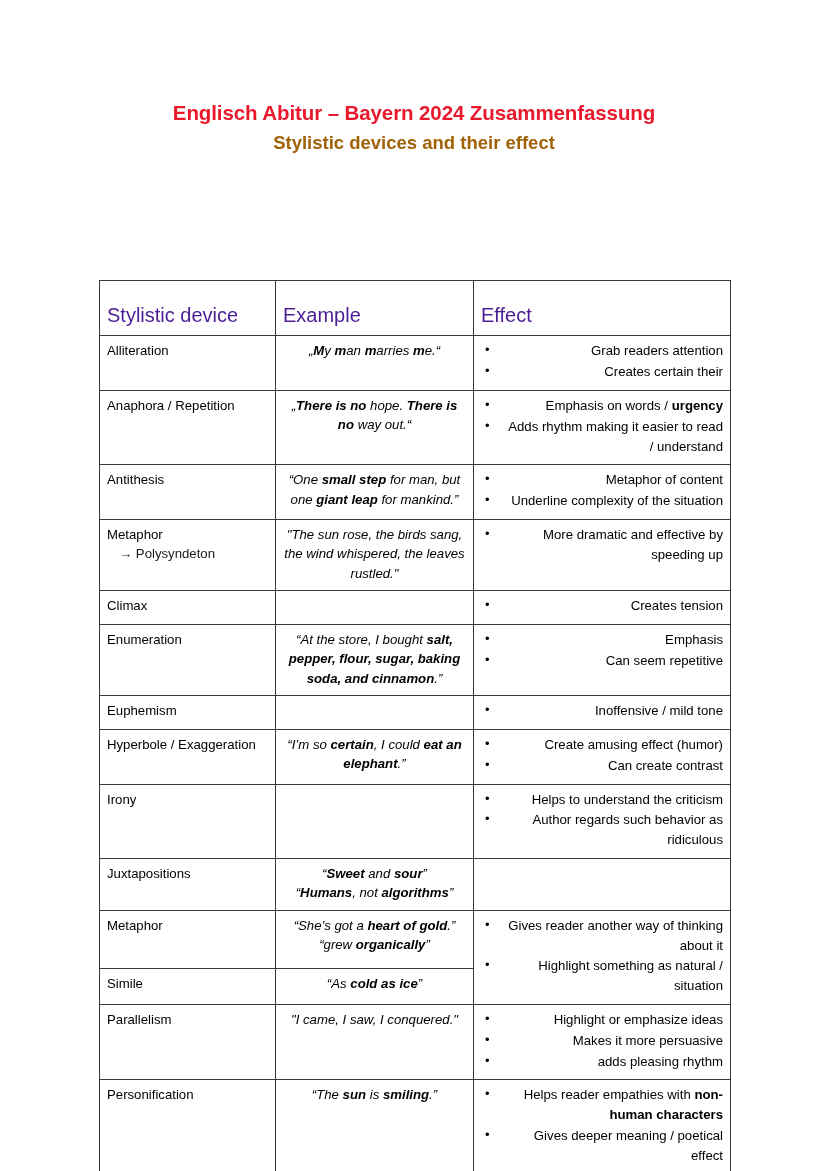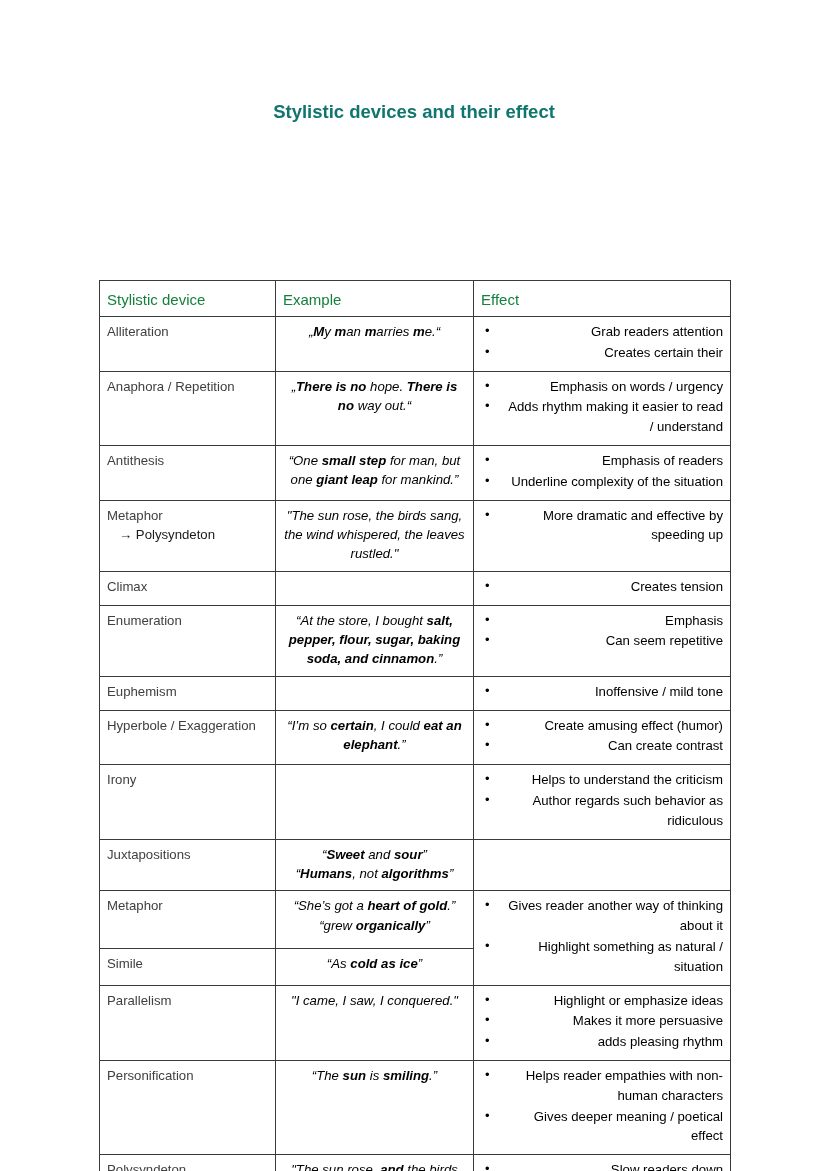--- a/index.html
+++ b/index.html
@@ -29,21 +29,21 @@
   .title-main {
     font-size: 20.5px;
     font-weight: bold;
     color: #E8192C;
     letter-spacing: -0.1px;
     line-height: 1.25;
   }
   .title-sub {
     font-size: 18.5px;
     font-weight: bold;
-    color: #0f766e;
+    color: #a16207;
     line-height: 1.25;
     margin-top: 5px;
   }
 
   .table-wrap {
     position: absolute;
     left: 99px;
     top: 180px;
     width: 631px;
   }
@@ -58,29 +58,29 @@
     padding: 5px 7px 7px 7px;
     font-size: 13.2px;
     line-height: 1.47;
   }
   col.c-device { width: 176px; }
   col.c-example { width: 198px; }
   col.c-effect  { width: 257px; }
 
   
   tr.head td {
-    font-size: 15px;
-    color: #15803d;
-    padding-top: 8px;
+    font-size: 20px;
+    color: #4c1d95;
+    padding-top: 20px;
     padding-bottom: 5px;
     font-weight: normal;
   }
 
   .device-name {
-    color: #404040;
+    color: #000000;
   }
   .device-note {
     color: #1a1a1a;
     display: block;
     margin-left: 12px;
   }
 
   td.example {
     font-style: italic;
     font-size: 13px;
@@ -101,28 +101,29 @@
     margin-bottom: 1px;
     line-height: 1.5;
   }
   ul.effects li::before {
     content: "\2022";
     position: absolute;
     left: 4px;
     top: -1px;
     font-size: 13px;
   }
-  ul.effects li b { font-weight: normal; }
+  ul.effects li b { font-weight: bold; }
 </style>
 </head>
 <body>
 
 <div class="page">
 
   <div class="titles">
+    <div class="title-main">Englisch Abitur – Bayern 2024 Zusammenfassung</div>
     <div class="title-sub">Stylistic devices and their effect</div>
   </div>
 
   <div class="table-wrap">
     <table class="devices">
       <colgroup>
         <col class="c-device">
         <col class="c-example">
         <col class="c-effect">
       </colgroup>
@@ -150,21 +151,21 @@
                 <li>Emphasis on words / <b>urgency</b></li>
                 <li>Adds rhythm making it easier to read / understand</li>
               </ul>
             </td>
           </tr>
           <tr>
             <td><span class="device-name">Antithesis</span></td>
             <td class="example">“One <b>small step</b> for man, but one <b>giant leap</b> for mankind.”</td>
             <td>
               <ul class="effects">
-                <li>Emphasis of readers</li>
+                <li>Metaphor of content</li>
                 <li>Underline complexity of the situation</li>
               </ul>
             </td>
           </tr>
           <tr>
             <td><span class="device-name">Metaphor</span><span class="device-note">→ Polysyndeton</span></td>
             <td class="example">"The sun rose, the birds sang, the wind whispered, the leaves rustled."</td>
             <td>
               <ul class="effects">
                 <li>More dramatic and effective by speeding up</li>

